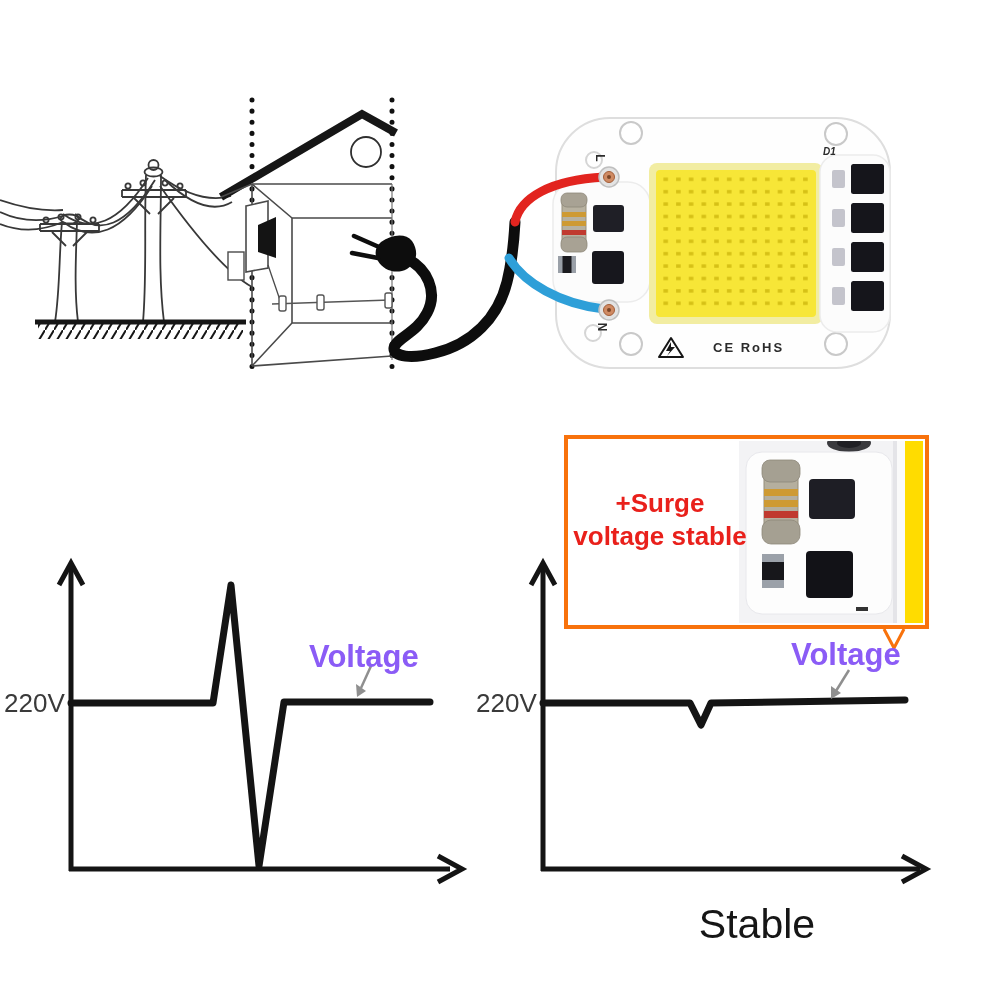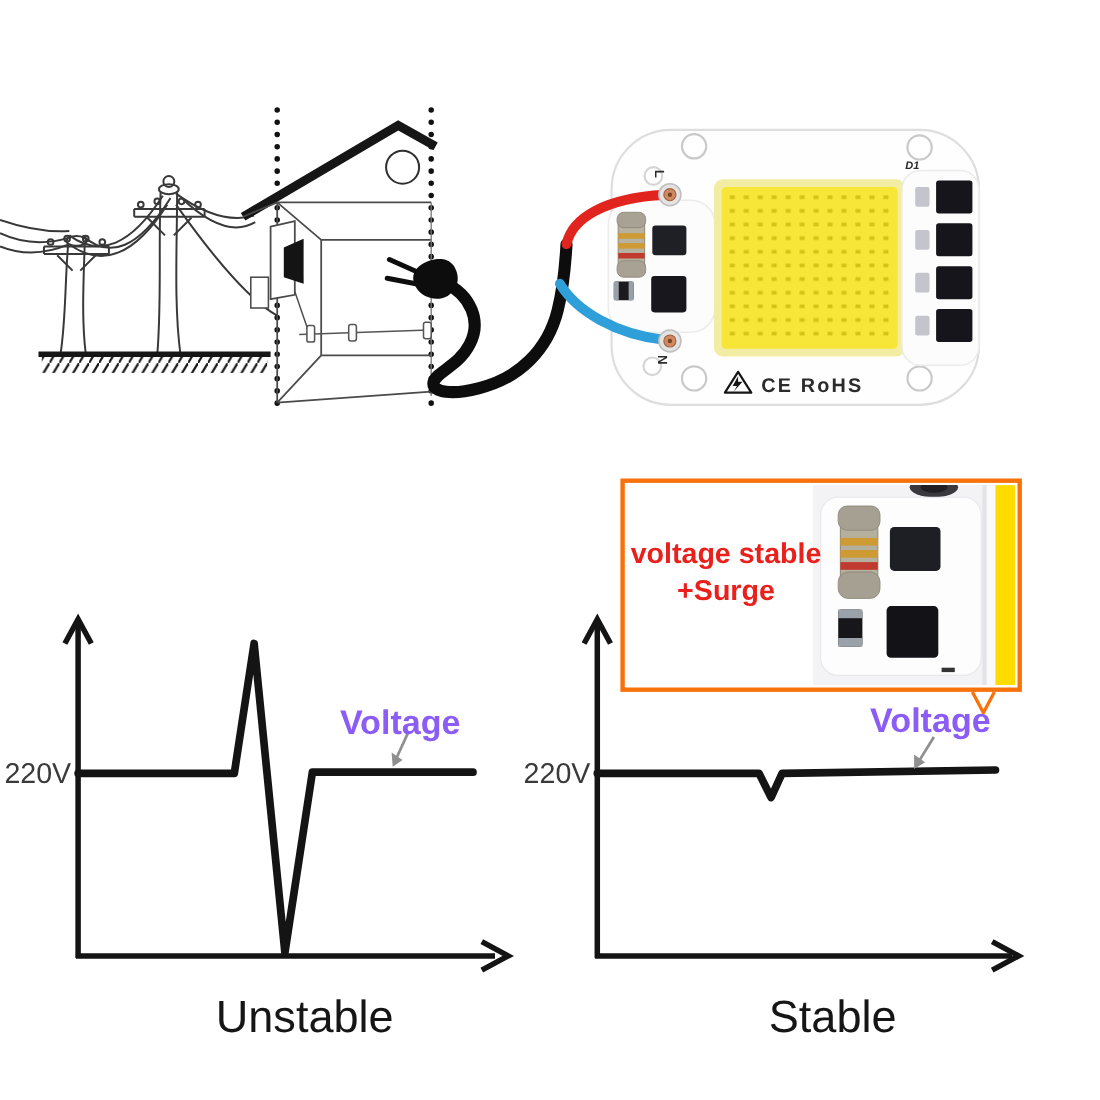--- a/index.html
+++ b/index.html
@@ -229,29 +229,28 @@
     <g stroke="#8F8F8F">
       <path d="M849 670 L836 691" stroke-width="2.5"></path>
       <polygon points="831,699 831,686 841,693" fill="#8F8F8F" stroke="none"></polygon>
     </g>
   </g>
 </svg>
 
 <div class="txt pcb-label rot90" style="left:596px;top:151px;font-size:12px;">L</div>
 <div class="txt pcb-label rot90" style="left:598px;top:320px;font-size:12px;">N</div>
 <div class="txt pcb-label" style="left:823px;top:146px;font-size:10px;font-style:italic;">D1</div>
-<div class="txt pcb-label" style="left:692px;top:340px;font-size:18px;letter-spacing:2px;text-align:right;">CE RoHS</div>
+<div class="txt pcb-label" style="left:713px;top:340px;font-size:13px;letter-spacing:2px;text-align:right;">CE RoHS</div>
 
 <div class="inset-caption">
+  <div>+Surge</div>
   <div>voltage stable</div>
-  <div>+Surge</div>
 </div>
 
 <div class="txt voltage" style="left:309px;top:639px;">Voltage</div>
 <div class="txt voltage" style="left:791px;top:637px;">Voltage</div>
 
 <div class="txt v220" style="left:4px;top:688px;">220V</div>
 <div class="txt v220" style="left:476px;top:688px;">220V</div>
 
-<div class="txt caption" style="left:157px;top:901px;">Unstable</div>
 <div class="txt caption" style="left:637px;top:901px;">Stable</div>
 
 </div>
 
 </body></html>

